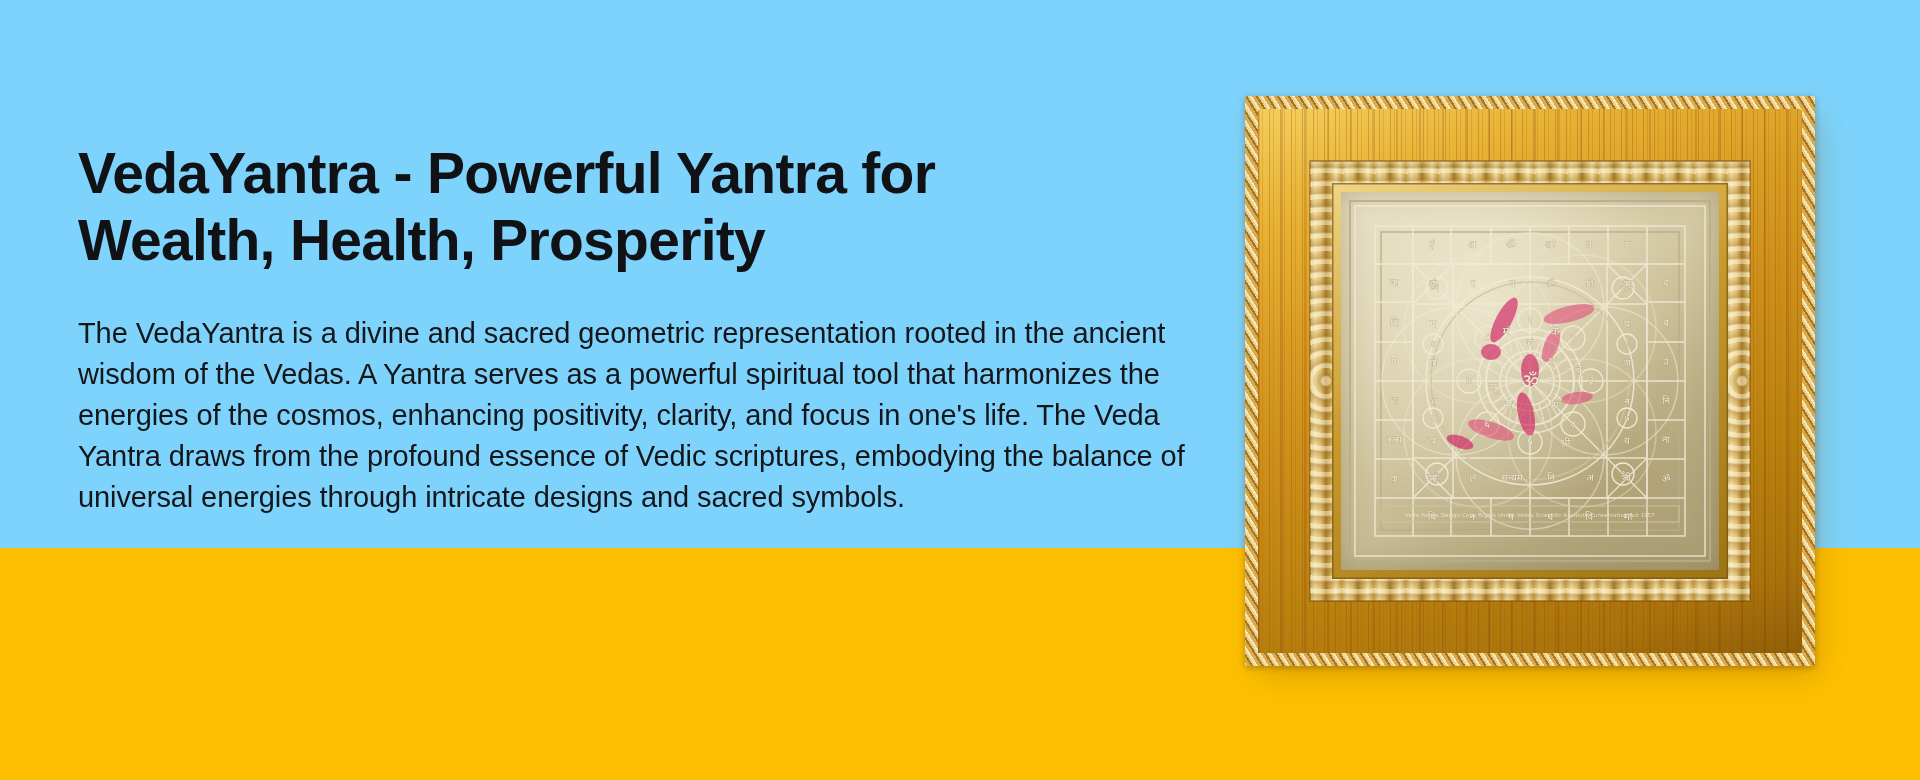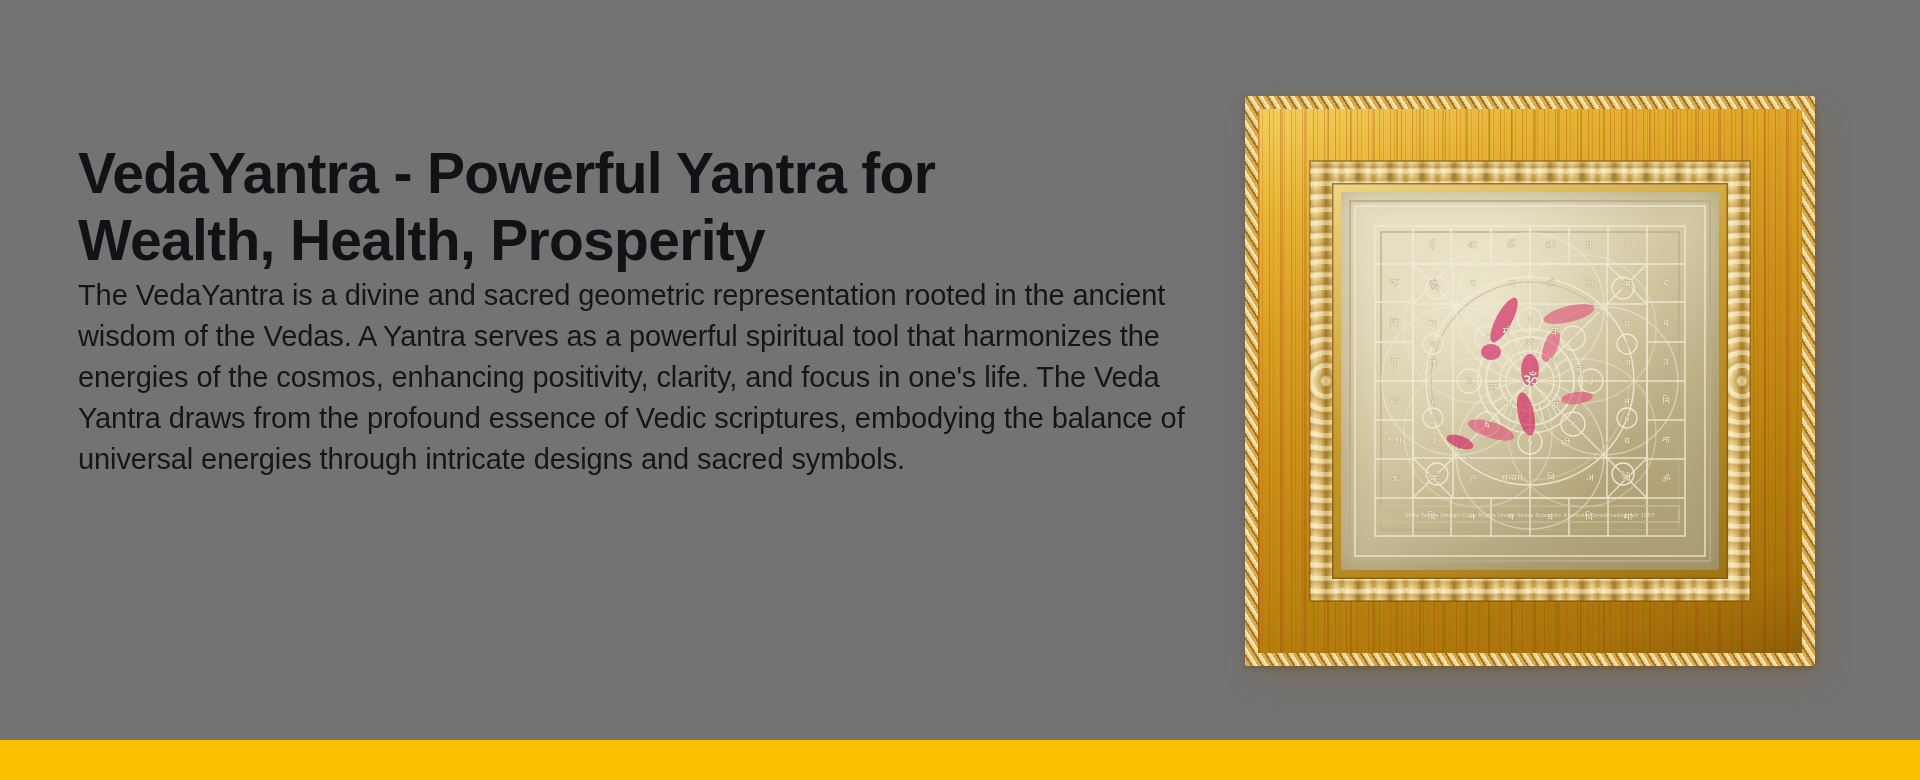--- a/index.html
+++ b/index.html
@@ -11,22 +11,22 @@
   }
 
   body {
     background:#FDBF01;
     font-family:"Liberation Sans", sans-serif;
     -webkit-font-smoothing:antialiased;
   }
 
   .hero {
     position:relative;
-    width:1920px; height:740px;
-    background:#737373;
+    width:1920px; height:548px;
+    background:#7dd3fc;
     display:flex;
     align-items:center;
   }
 
   
   .copy {
     position:absolute;
     left:78px;
     top:140px;
     width:1130px;
@@ -35,20 +35,21 @@
   .headline {
     font-size:57px;
     line-height:1.18;
     font-weight:bold;
     color:#111216;
     letter-spacing:-0.7px;
     max-width:1000px;
   }
 
   .body-copy {
+    margin-top:38px;
     font-size:29px;
     line-height:1.42;
     color:#15161a;
     font-weight:400;
     max-width:1125px;
     letter-spacing:-0.1px;
   }
 
   
   .art-wrap {

